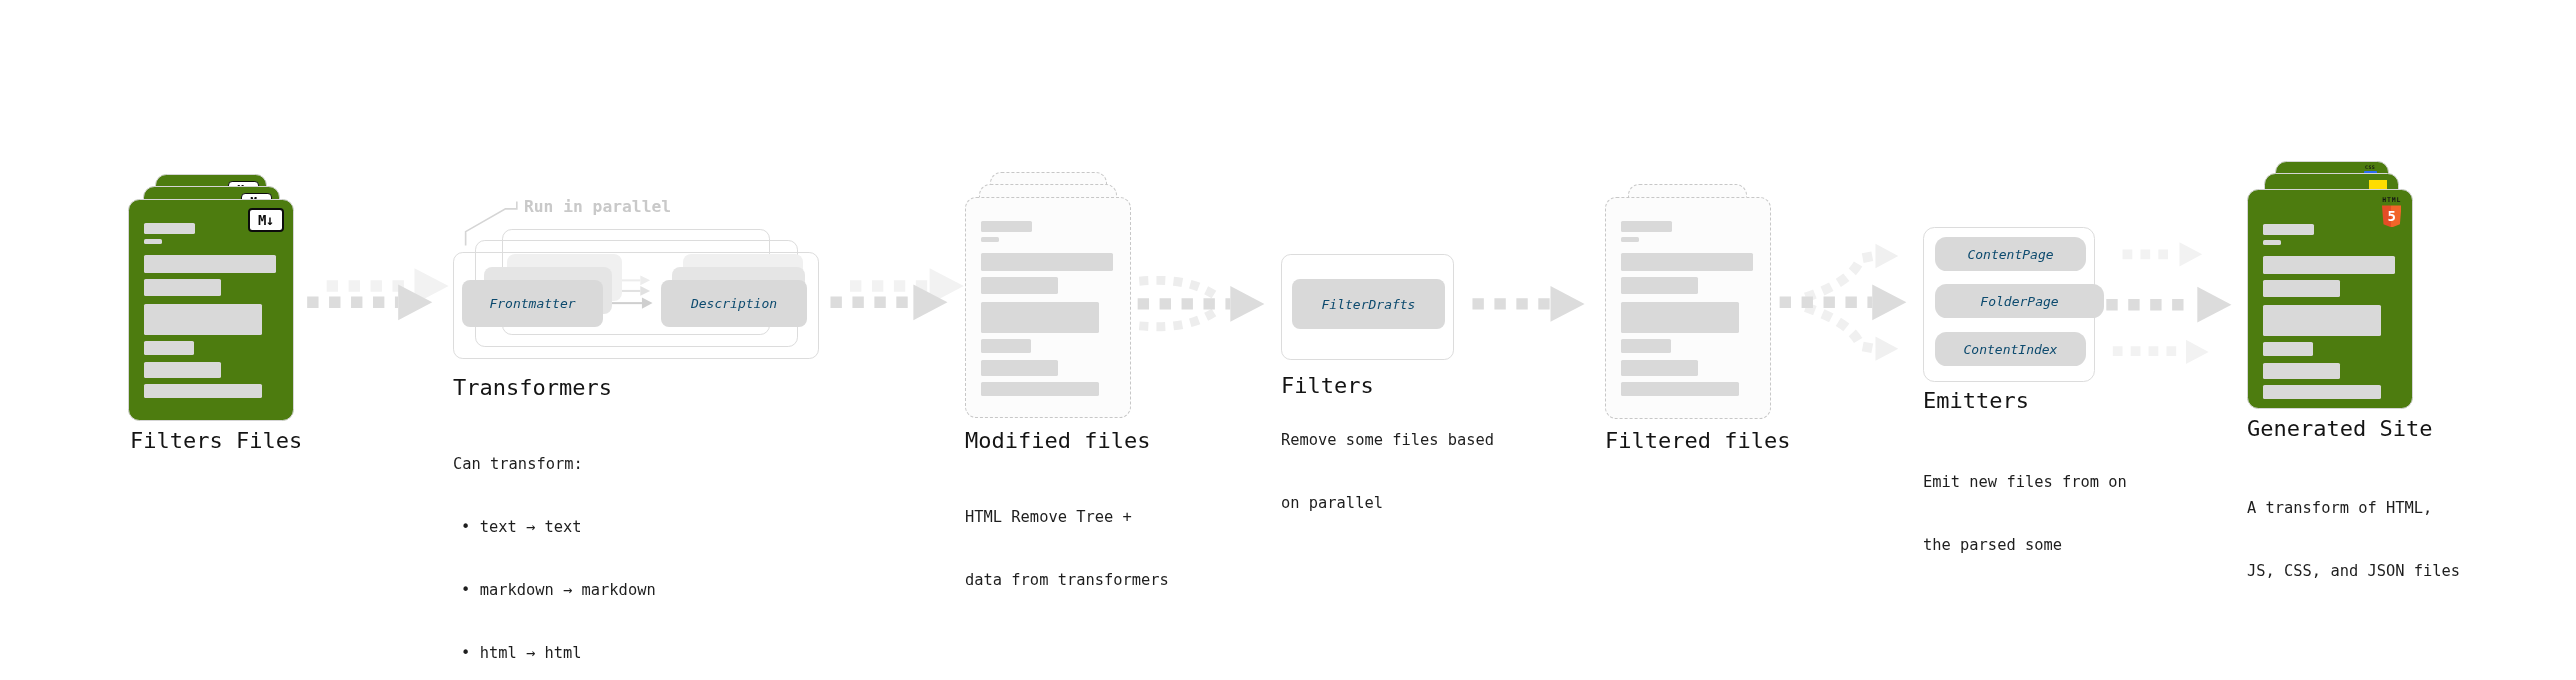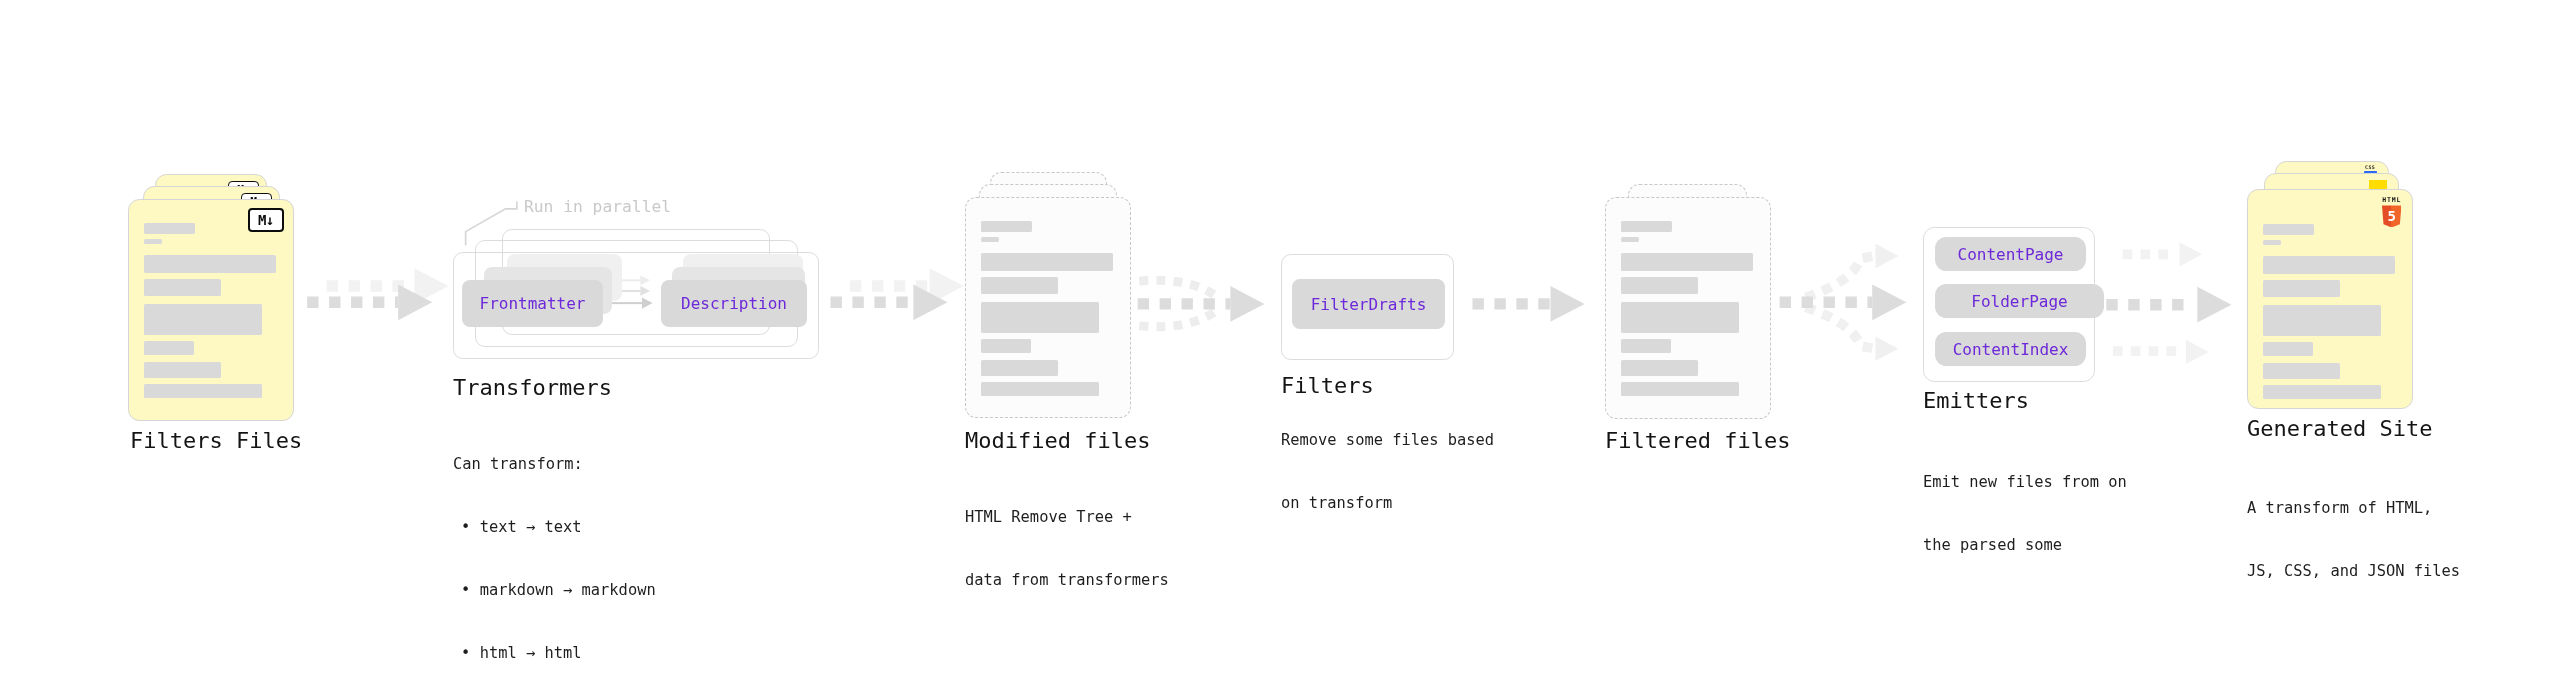--- a/index.html
+++ b/index.html
@@ -1,20 +1,20 @@
 <!DOCTYPE html>
 <html style="font-size:13px"><head>
 <meta charset="utf-8">
 <style>
   html,body{margin:0;padding:0;background:#ffffff;}
   body{width:2576px;height:681px;font-family:"DejaVu Sans Mono","Liberation Mono",monospace;}
   .canvas{position:relative;width:2576px;height:681px;overflow:hidden;background:#ffffff;}
 
   
-  .doc-card{position:absolute;background:#fef9c3;border:1.6px solid #d5d5d5;border-radius:11.4px;box-sizing:border-box;}
+  .doc-card{position:absolute;background:#4d7c0f;border:1.6px solid #d5d5d5;border-radius:11.4px;box-sizing:border-box;}
   .doc-card.dashed{border:1.6px dashed #c7c7c7;background:#fcfcfc;}
   .bars{position:absolute;left:15.4px;top:23px;display:flex;flex-direction:column;align-items:flex-start;}
   .bar{background:#d9d9d9;border-radius:1.6px;}
   .b1{width:51px;height:10.6px;}
   .b2{width:18px;height:4.9px;margin-top:5.7px;}
   .b3{width:132px;height:18px;margin-top:10.6px;}
   .b4{width:77px;height:16.3px;margin-top:6.5px;}
   .b5{width:118px;height:31px;margin-top:8.1px;}
   .b6{width:50px;height:14px;margin-top:6.5px;}
   .b7{width:77px;height:16.3px;margin-top:6.5px;}
@@ -32,30 +32,30 @@
            background:linear-gradient(90deg,#e44d26 0 50%,#f16529 50% 100%);
            display:flex;align-items:center;justify-content:center;color:#ffffff;font-size:14px;font-weight:bold;line-height:1;}
   .js-chip{position:absolute;right:10.6px;top:5.7px;width:18px;height:9px;background:#ffdd00;}
   .css-chip{position:absolute;right:11.4px;top:3.3px;width:13px;text-align:center;}
   .css-chip .word{font-size:4.9px;line-height:4.9px;font-weight:bold;color:#141414;letter-spacing:0.4px;}
   .css-chip .ubar{margin-top:0.8px;height:3.3px;width:13px;background:#2b6bf3;border-radius:0.8px;}
 
   
   .outline{position:absolute;border:1.6px solid #dcdcdc;border-radius:9.8px;box-sizing:border-box;background:transparent;}
   .chip{position:absolute;display:flex;align-items:center;justify-content:center;background:#d9d9d9;
-        border-radius:8.1px;font-size:16px;color:#6d28d9;box-sizing:border-box;}
+        border-radius:8.1px;font-size:13px;color:#0c4a6e;box-sizing:border-box;font-style:italic;}
   .chip.ghost1{background:#e5e5e5;}
   .chip.ghost2{background:#f0f0f0;}
   .chip.emit{border-radius:11.4px;}
 
   
   .sec-title{position:absolute;font-size:22px;line-height:28px;color:#141414;white-space:pre;}
   .sec-desc{position:absolute;font-size:15.4px;line-height:21px;color:#1e1e1e;white-space:pre;}
   .sec-desc .indent{padding-left:8.1px;}
-  .callout{position:absolute;font-size:16.3px;line-height:21px;color:#c9c9c9;white-space:pre;}
+  .callout{position:absolute;font-size:16.3px;line-height:21px;color:#c9c9c9;white-space:pre;font-weight:bold;}
 
   .arrows{position:absolute;left:0;top:0;z-index:0;}
   .layer{position:absolute;z-index:1;}
 </style>
 </head>
 <body>
 
 <div class="canvas">
 
   <svg class="arrows" width="2576" height="681" viewBox="0 0 3170 838">
@@ -187,21 +187,21 @@
       <div>data from transformers</div>
     </div>
   </div>
 
   <div class="layer">
     <div class="outline" style="left:1281px;top:254px;width:173px;height:106px;"></div>
     <div class="chip" style="left:1292px;top:279px;width:153px;height:50px;">FilterDrafts</div>
     <div class="sec-title" style="left:1281px;top:372px;">Filters</div>
     <div class="sec-desc" style="left:1281px;top:388px;">
       <div>Remove some files based</div>
-      <div>on transform</div>
+      <div>on parallel</div>
     </div>
   </div>
 
   <div class="layer">
     <div class="doc-card dashed" style="left:1628px;top:184px;width:119px;height:222px;"></div>
     <div class="doc-card dashed" style="left:1605px;top:197px;width:166px;height:222px;">
       <div class="bars">
         <div class="bar b1"></div>
         <div class="bar b2"></div>
         <div class="bar b3"></div>

